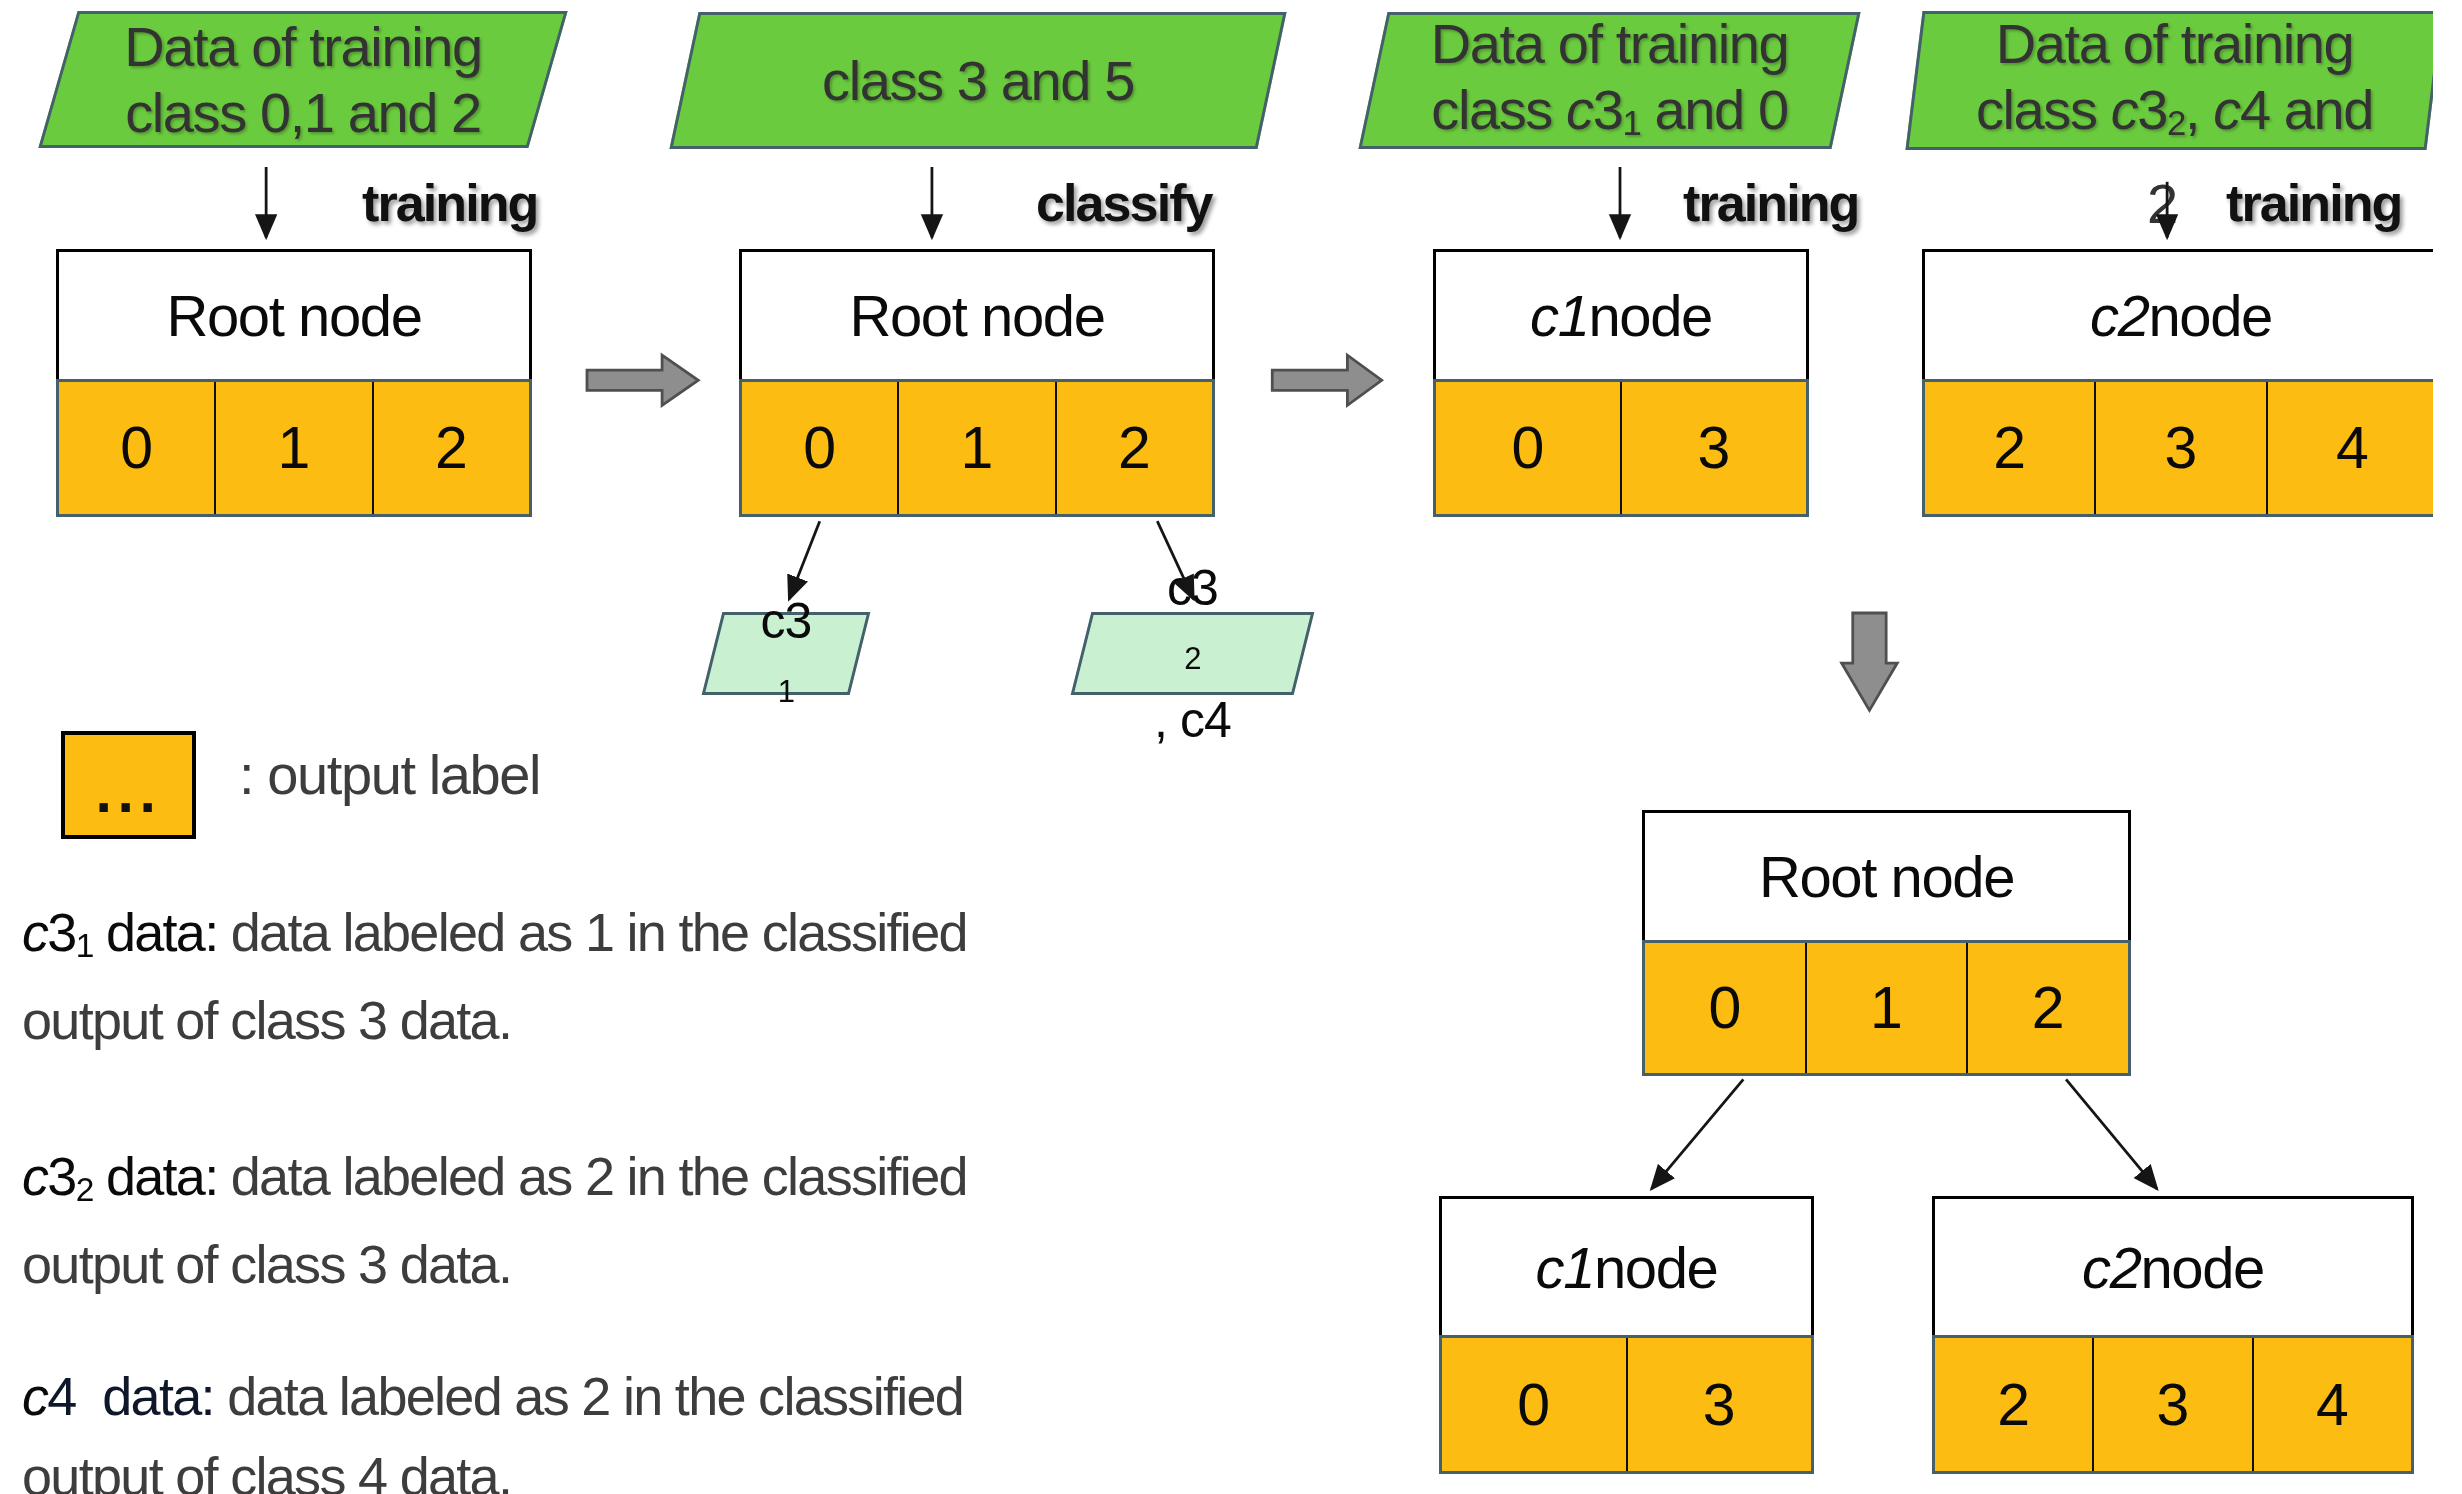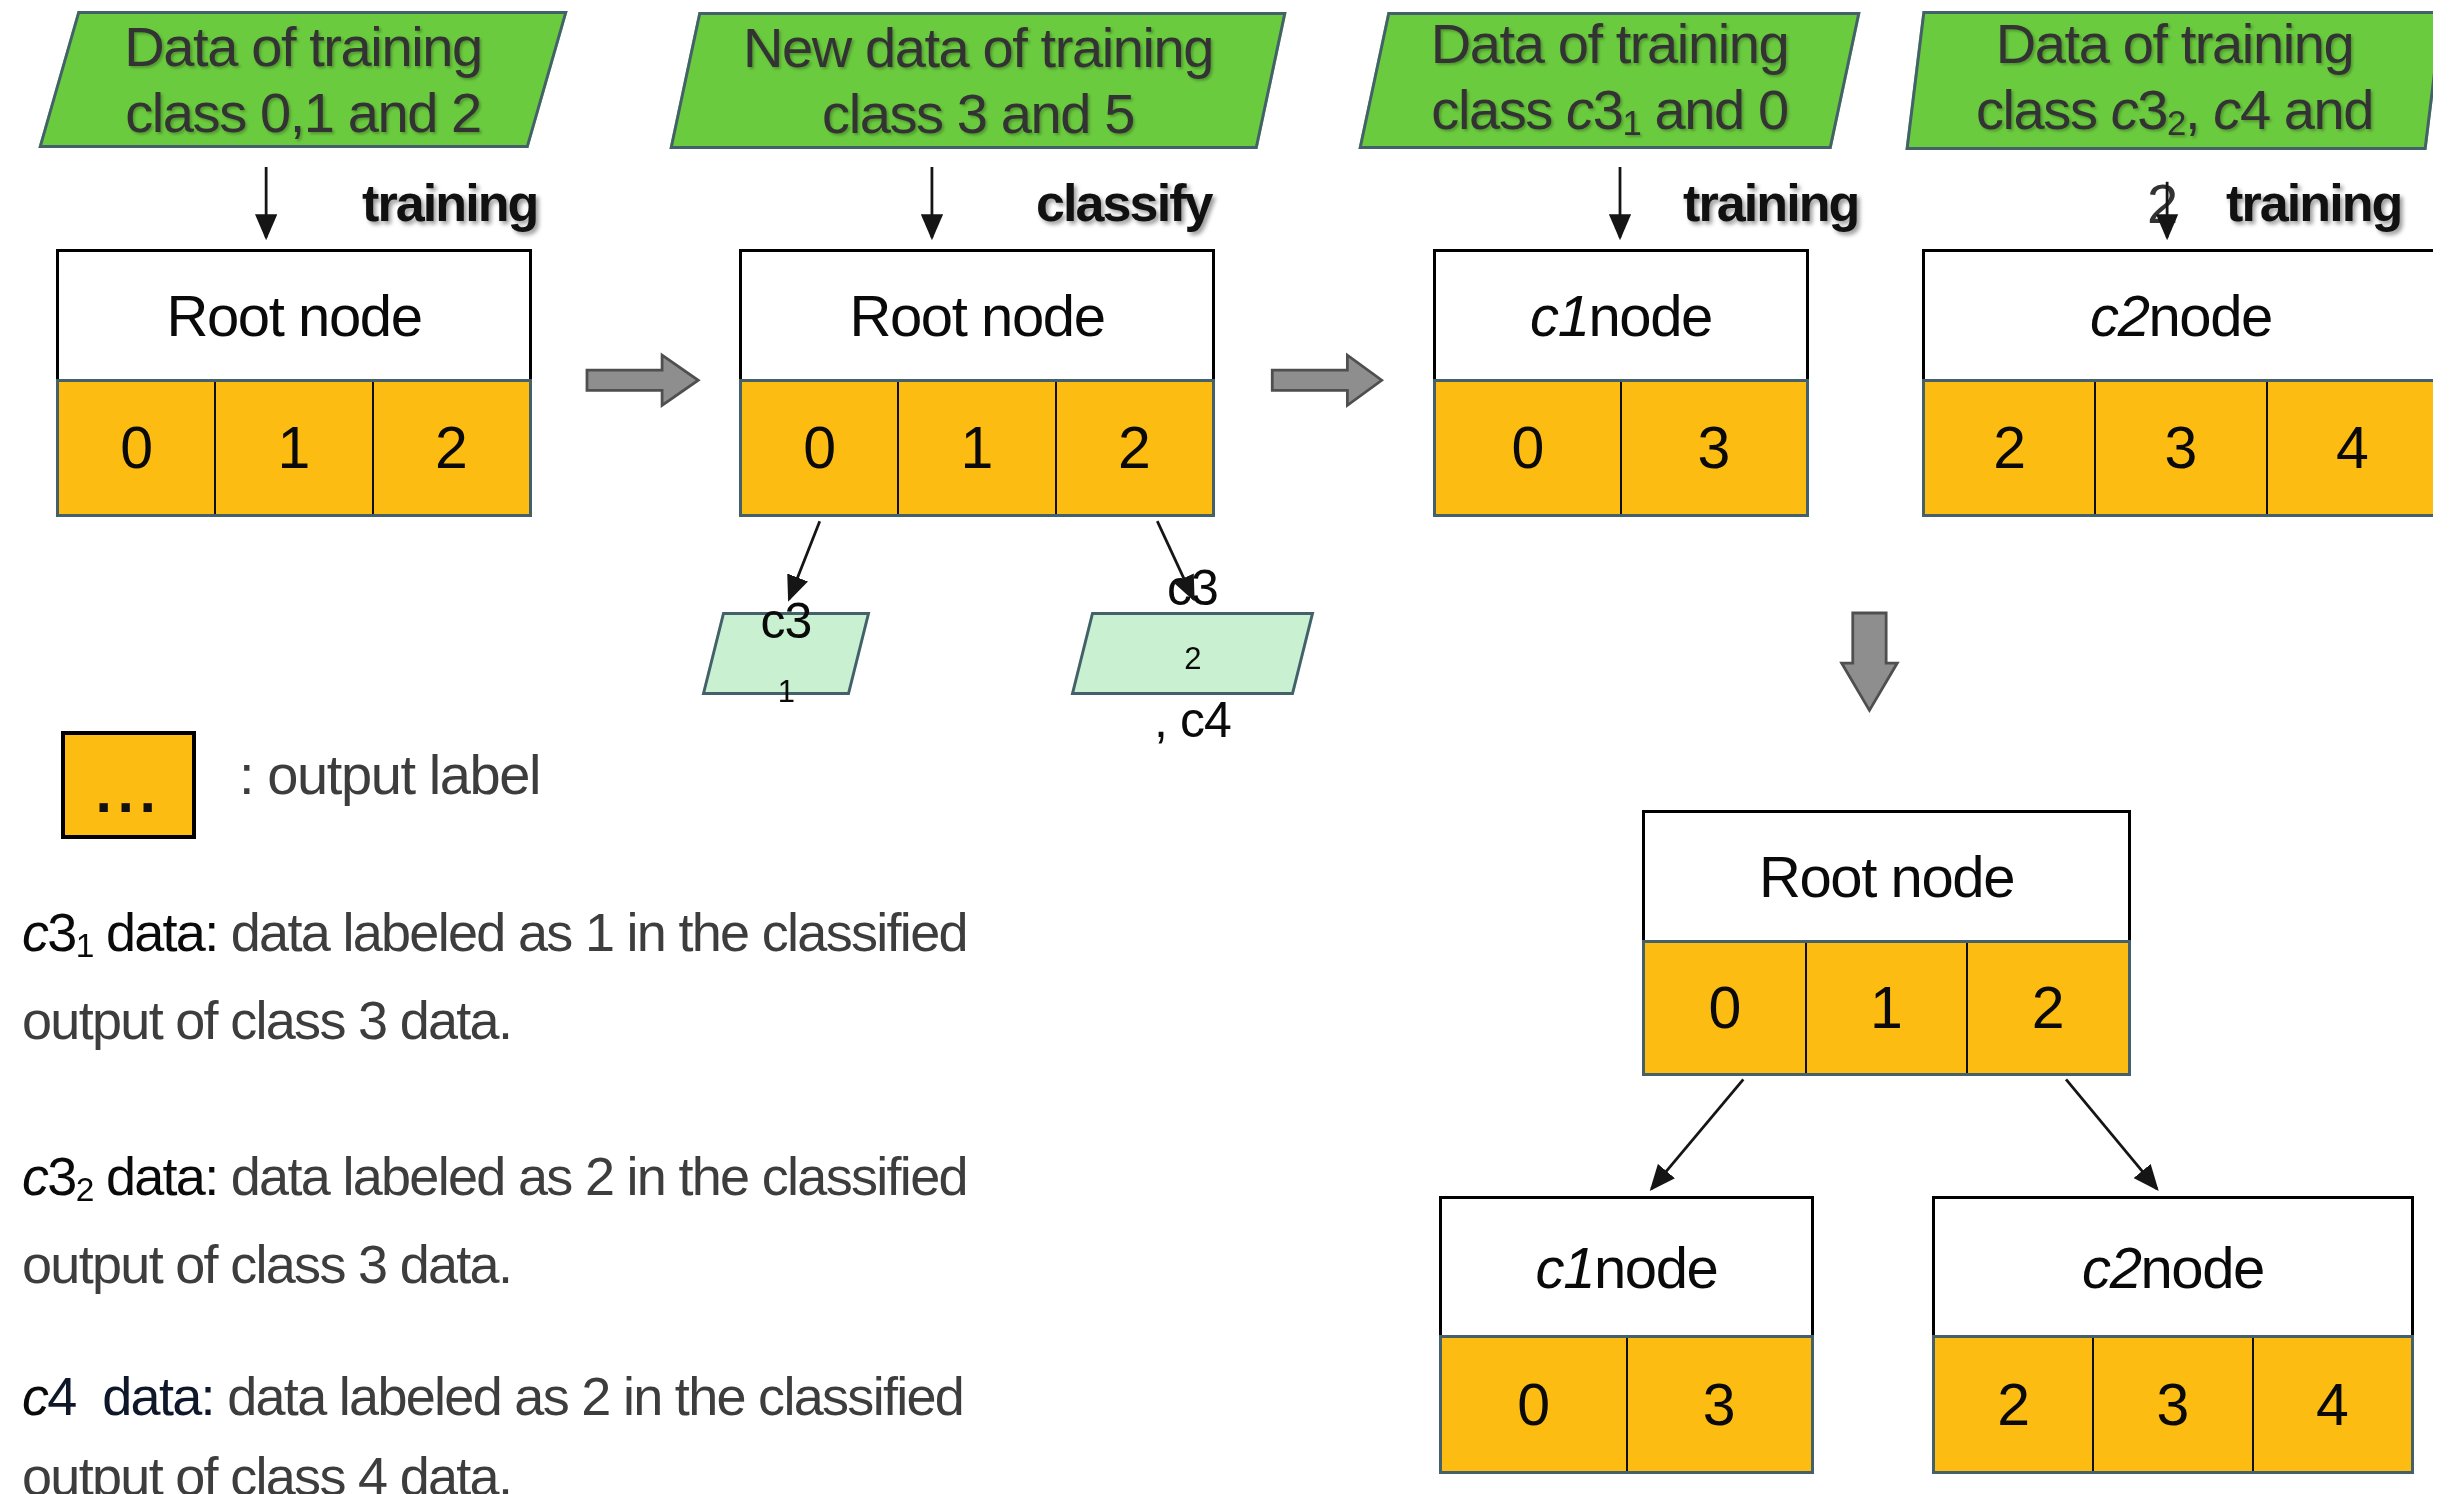--- a/index.html
+++ b/index.html
@@ -75,21 +75,20 @@
     <div class="bg" style="transform:skewX(-16deg);"></div>
     <div class="txt">
       <span>Data of training</span>
       <span><span>class 0,1 and 2</span></span>
     </div>
   </div>
 
   <div class="pgram" style="left:684px;top:12px;width:588px;height:137px;">
     <div class="bg" style="transform:skewX(-12deg);"></div>
     <div class="txt">
-      <span>New data of training</span>
       <span><span>class 3 and 5</span></span>
     </div>
   </div>
 
   <div class="pgram" style="left:1373px;top:12px;width:473px;height:137px;">
     <div class="bg" style="transform:skewX(-12deg);"></div>
     <div class="txt">
       <span>Data of training</span>
       <span><span>class </span><span class="it">c</span><span>3</span><span class="subscript">1</span><span> and 0</span></span>
     </div>

